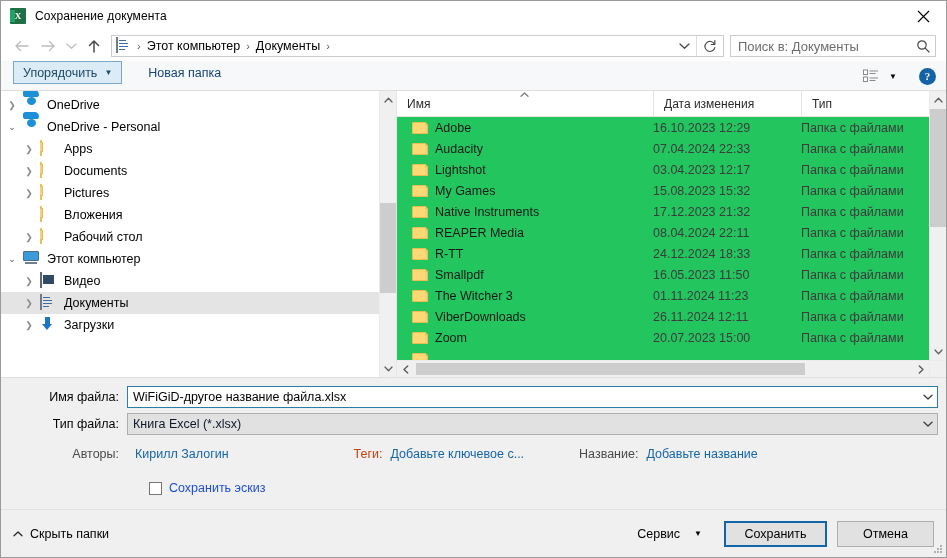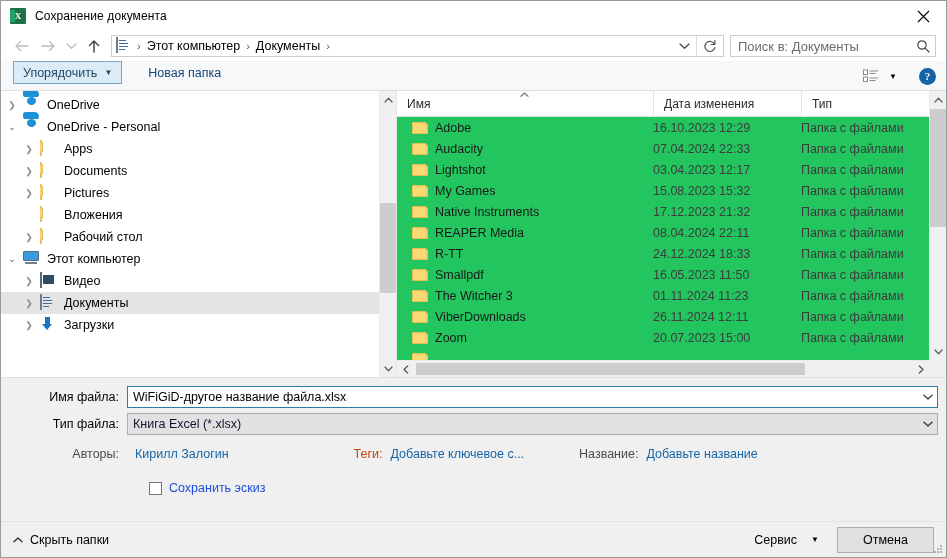--- a/index.html
+++ b/index.html
@@ -546,21 +546,21 @@
     box-sizing: border-box;
     margin-right: 7px;
     flex: none;
   }
   .thumb-label { color: #1d4ed8; }
 
   
   .footer {
     position: absolute;
     left: 0; right: 0; bottom: 0;
-    height: 36px;
+    height: 48px;
     background: #f0f0f0;
     border-top: 1px solid #e2e2e2;
     display: flex;
     align-items: center;
     padding: 0 12px 0 12px;
     box-sizing: border-box;
   }
   .hide-folders {
     display: flex; align-items: center;
     font-size: 12.5px; color: #000;
@@ -986,20 +986,23 @@
           <path d="M1 4.8 L5 1 L9 4.8" stroke="#2b2b2b" stroke-width="1.3" fill="none" stroke-linecap="round" stroke-linejoin="round"></path>
         </svg>
       </span>
       <span>Скрыть папки</span>
     </div>
     <div class="footer-spacer"></div>
     <div class="tools-btn">
       <span>Сервис</span>
       <span class="caret">▼</span>
     </div>
+    <div class="btn primary">
+      <span>Сохранить</span>
+    </div>
     <div class="btn">
       <span>Отмена</span>
     </div>
     <div class="grip">
       <i style="left:7px;top:7px"></i>
       <i style="left:4px;top:7px"></i>
         <i style="left:7px;top:4px"></i>
       <i style="left:1px;top:7px"></i>
         <i style="left:4px;top:4px"></i>
         <i style="left:7px;top:1px"></i>

